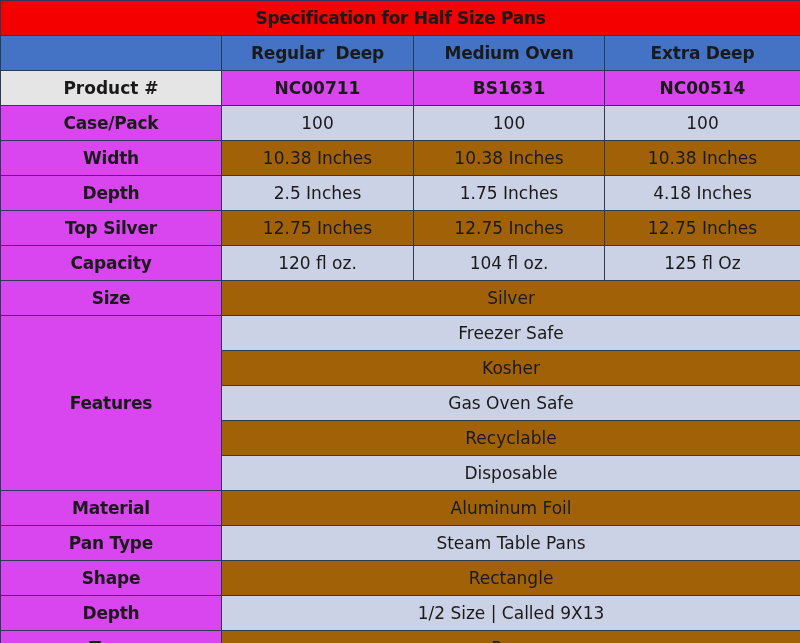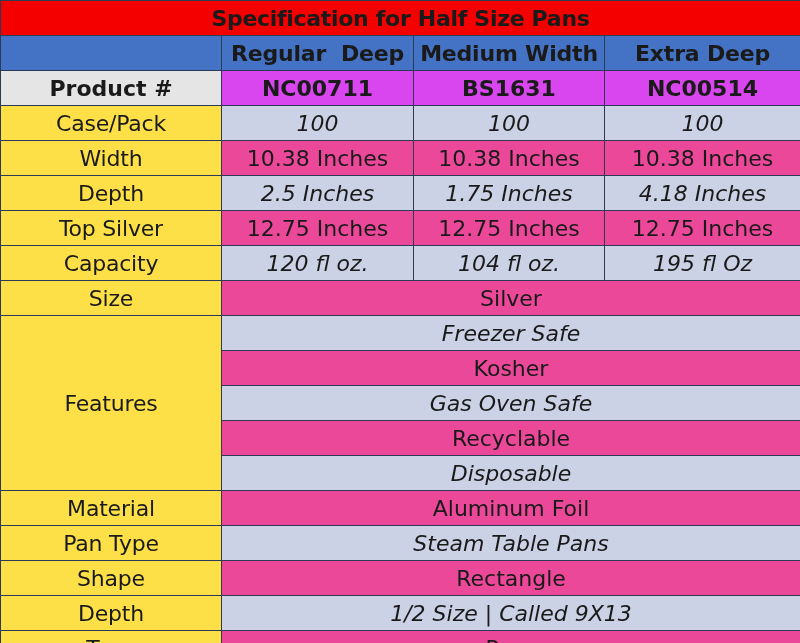--- a/index.html
+++ b/index.html
@@ -69,21 +69,21 @@
     width: 800px;
     border-collapse: collapse;
     table-layout: fixed;
   }
   table.spec td {
     border: 1px solid #2d3a55;
     padding: 0;
     text-align: center;
     vertical-align: middle;
     font-family: "DejaVu Sans", sans-serif;
-    font-size: 22px;
+    font-size: 17px;
     color: #1a1a1a;
     height: 34px;
     background-clip: padding-box;
   }
 
   
   td.title-cell {
     background: #f40000;
     color: #ffffff;
     font-family: "DejaVu Sans", sans-serif;
@@ -103,44 +103,44 @@
     letter-spacing: -0.2px;
     height: 34px;
     white-space: pre;
   }
   td.col-head-blank {
     background: #4472c4;
   }
 
   
   td.row-label {
-    background: #fde047;
+    background: #d946ef;
     color: #ffffff;
-    font-weight: normal;
+    font-weight: bold;
     font-size: 19px;
     letter-spacing: -0.2px;
   }
 
   
   td.prod-label {
     background: #e5e5e5;
     color: #101010;
     font-weight: bold;
     font-size: 20px;
   }
   td.prod-value {
     background: #d946ef;
     color: #101010;
     font-weight: bold;
     font-size: 19px;
   }
 
   
-  td.shade-a { background: #ccd2e6; font-style: italic; }
-  td.shade-b { background: #ec4899; }
+  td.shade-a { background: #ccd2e6; }
+  td.shade-b { background: #a16207; }
 
   td.span-cell { font-size: 18px; }
 </style>
 </head>
 <body>
 
 <div id="spec-sheet">
 
   <div class="watermark-layer">
     <svg class="wm-cart" viewBox="0 0 330 225" xmlns="http://www.w3.org/2000/svg">
@@ -176,21 +176,21 @@
     </colgroup>
     <tbody>
 
       <tr>
         <td class="title-cell" colspan="4">Specification for Half Size Pans</td>
       </tr>
 
       <tr>
         <td class="col-head-blank"></td>
         <td class="col-head">Regular  Deep</td>
-        <td class="col-head">Medium Width</td>
+        <td class="col-head">Medium Oven</td>
         <td class="col-head">Extra Deep</td>
       </tr>
 
       <tr>
         <td class="prod-label">Product #</td>
         <td class="prod-value">NC00711</td>
         <td class="prod-value">BS1631</td>
         <td class="prod-value">NC00514</td>
       </tr>
 
@@ -219,21 +219,21 @@
         <td class="row-label">Top Silver</td>
         <td class="shade-b">12.75 Inches</td>
         <td class="shade-b">12.75 Inches</td>
         <td class="shade-b">12.75 Inches</td>
       </tr>
 
       <tr>
         <td class="row-label">Capacity</td>
         <td class="shade-a">120 fl oz.</td>
         <td class="shade-a">104 fl oz.</td>
-        <td class="shade-a">195 fl Oz</td>
+        <td class="shade-a">125 fl Oz</td>
       </tr>
 
       <tr>
         <td class="row-label">Size</td>
         <td class="shade-b span-cell" colspan="3">Silver</td>
       </tr>
 
       <tr>
         <td class="row-label" rowspan="5">Features</td>
         <td class="shade-a span-cell" colspan="3">Freezer Safe</td>

